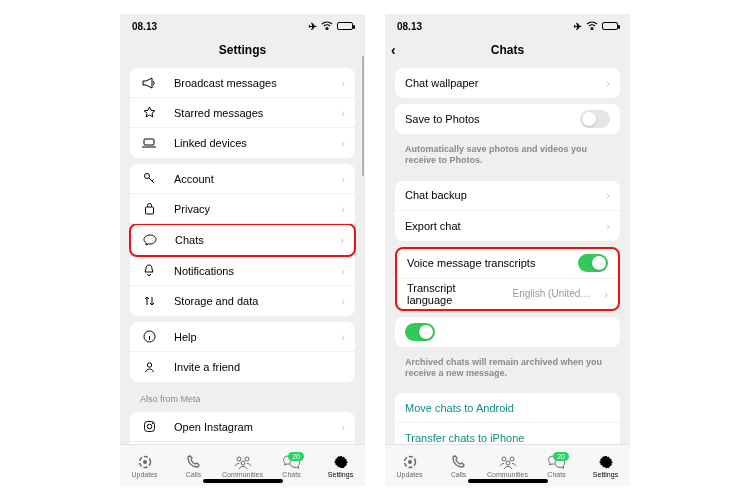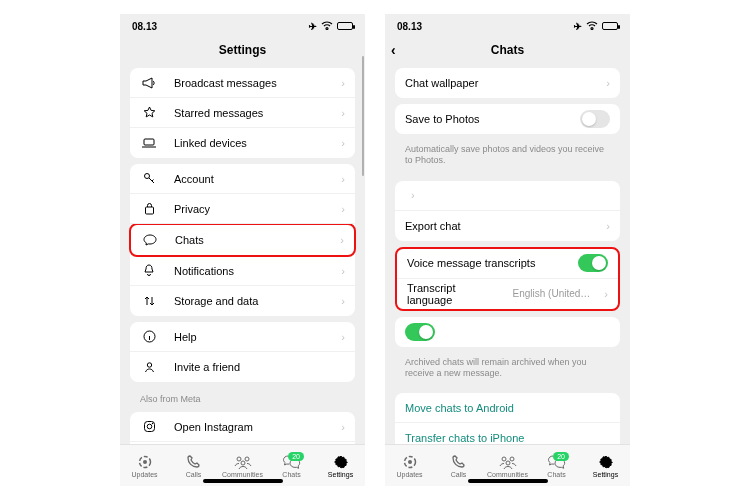--- a/index.html
+++ b/index.html
@@ -85,20 +85,21 @@
   .row .rlabel { flex: 1; }
   .row .rval { color: #9a9a9a; font-size: 10px; max-width: 90px; overflow: hidden; white-space: nowrap; text-overflow: ellipsis; margin-left: 28px; }
   .row .chev { color: #c5c5c5; font-size: 11px; margin-left: 6px; }
   .row.green .rlabel { color: #128c7e; }
   .highlight { border: 2px solid #e11; border-radius: 8px; }
   .subtext {
     font-size: 9px;
     color: #8a8a8a;
     padding: 4px 14px 8px;
     line-height: 1.25;
+    font-weight: bold;
   }
   .section-label {
     font-size: 9px;
     color: #8a8a8a;
     padding: 6px 14px 2px;
   }
   .toggle {
     width: 30px; height: 18px;
     border-radius: 9px;
     position: relative;
@@ -398,20 +399,21 @@
           <div class="row">
 
     <span class="rlabel">Save to Photos</span>
     <span class="toggle off"></span>
   </div>
         </div>
         <div class="subtext">Automatically save photos and videos you receive to Photos.</div>
         <div class="group ">
           <div class="row">
 
+    <span class="rlabel">Chat backup</span>
     <span class="chev">›</span>
   </div>
           <div class="row">
 
     <span class="rlabel">Export chat</span>
     <span class="chev">›</span>
   </div>
         </div>
         <div class="group highlight">
           <div class="row">

